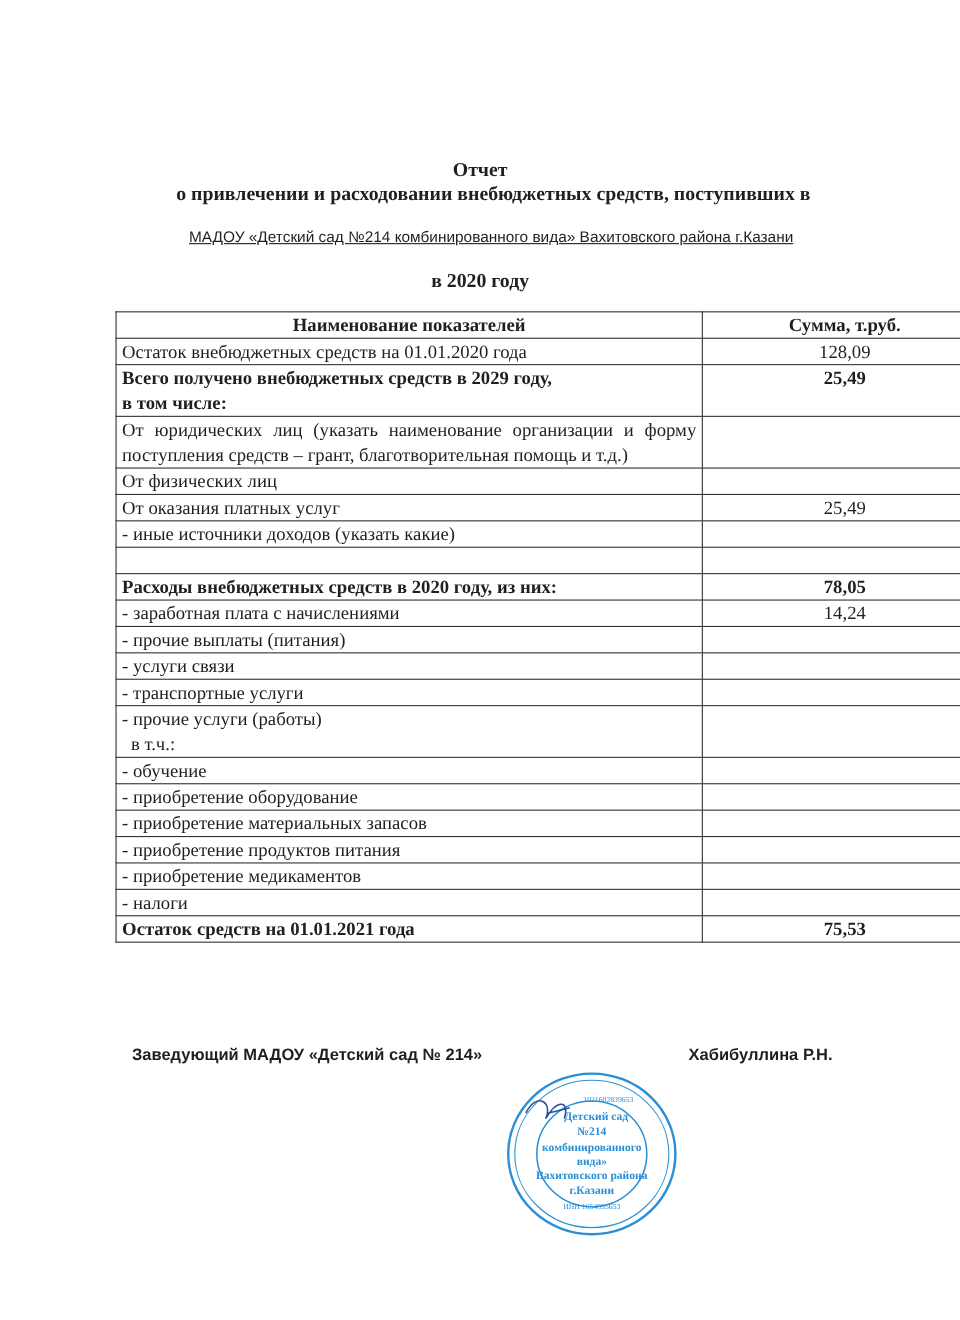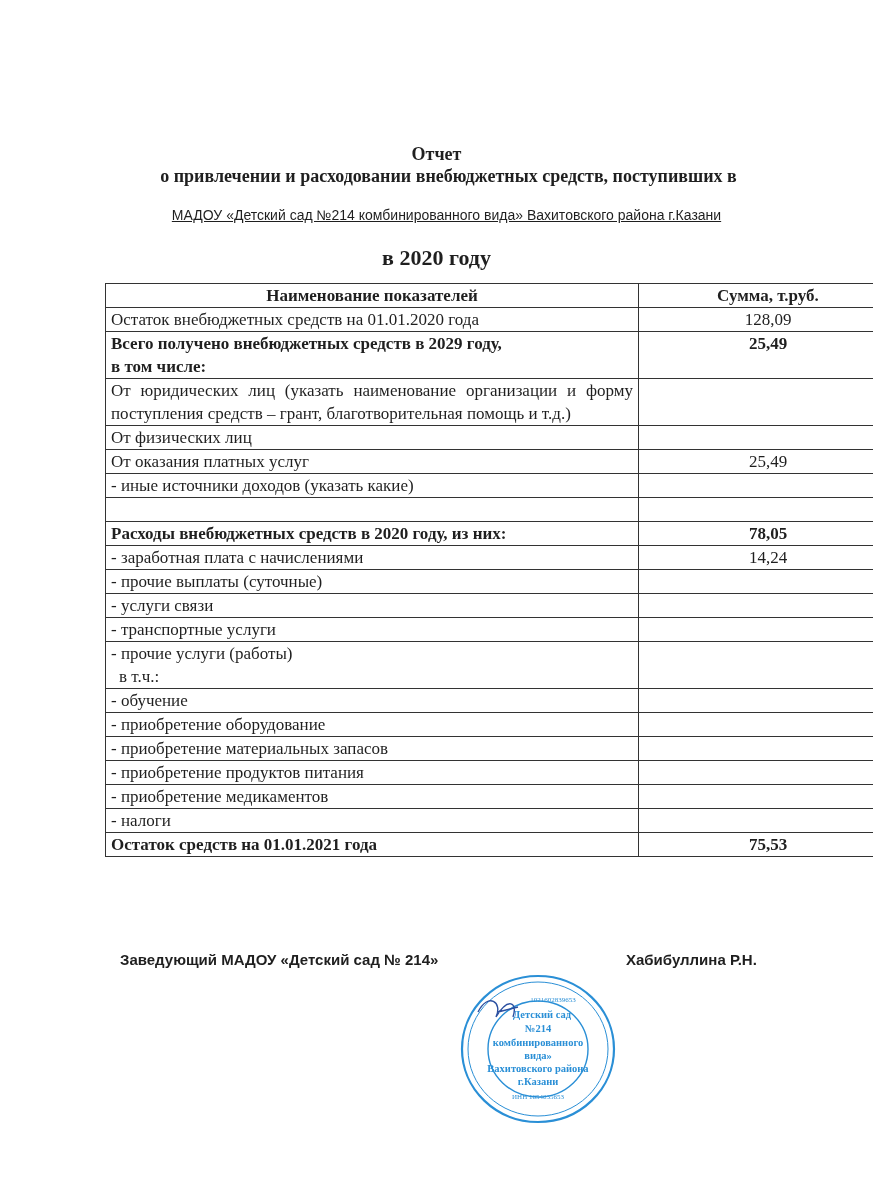--- a/index.html
+++ b/index.html
@@ -2,21 +2,21 @@
 <html><head>
 <meta charset="utf-8">
 <style>
   html, body { margin: 0; padding: 0; background: #ffffff; }
   body { width: 873px; height: 1200px; position: relative; overflow: hidden; color: #1f1f1f; }
   .title { position: absolute; left: 0; width: 873px; text-align: center; font-family: "Liberation Serif", serif; font-weight: bold; }
   #t1 { top: 144px; font-size: 18px; }
   #t2 { top: 166px; font-size: 18px; left: 12px; }
   #t3 { top: 207px; font-family: "Liberation Sans", sans-serif; font-weight: normal; font-size: 14px; left: 10px; }
   #t3 span { text-decoration: underline; }
-  #t4 { top: 245px; font-size: 22px; text-align: center; }
+  #t4 { top: 245px; font-size: 18px; text-align: center; }
   table.rep { position: absolute; left: 105px; top: 283px; width: 793px; border-collapse: collapse; font-family: "Liberation Serif", serif; font-size: 17px; }
   table.rep td, table.rep th { border: 1px solid #333; padding: 0 5px; line-height: 23px; vertical-align: top; }
   table.rep th { font-weight: bold; text-align: center; }
   table.rep td.c1 { width: 522px; text-align: left; }
   table.rep td.c2 { text-align: center; }
   table.rep tr.bold td { font-weight: bold; }
   table.rep td.just { text-align: justify; }
   .empty-row td { height: 23px; }
   .footer { position: absolute; top: 951px; font-family: "Liberation Sans", sans-serif; font-weight: bold; font-size: 15px; }
   #f1 { left: 120px; }
@@ -72,21 +72,21 @@
       </tr>
     <tr class="bold">
         <td class="c1">Расходы внебюджетных средств в 2020 году, из них:</td>
         <td class="c2">78,05</td>
       </tr>
     <tr>
         <td class="c1">- заработная плата с начислениями</td>
         <td class="c2">14,24</td>
       </tr>
     <tr>
-        <td class="c1">- прочие выплаты (суточные)</td>
+        <td class="c1">- прочие выплаты (питания)</td>
         <td class="c2"></td>
       </tr>
     <tr>
         <td class="c1">- услуги связи</td>
         <td class="c2"></td>
       </tr>
     <tr>
         <td class="c1">- транспортные услуги</td>
         <td class="c2"></td>
       </tr>

